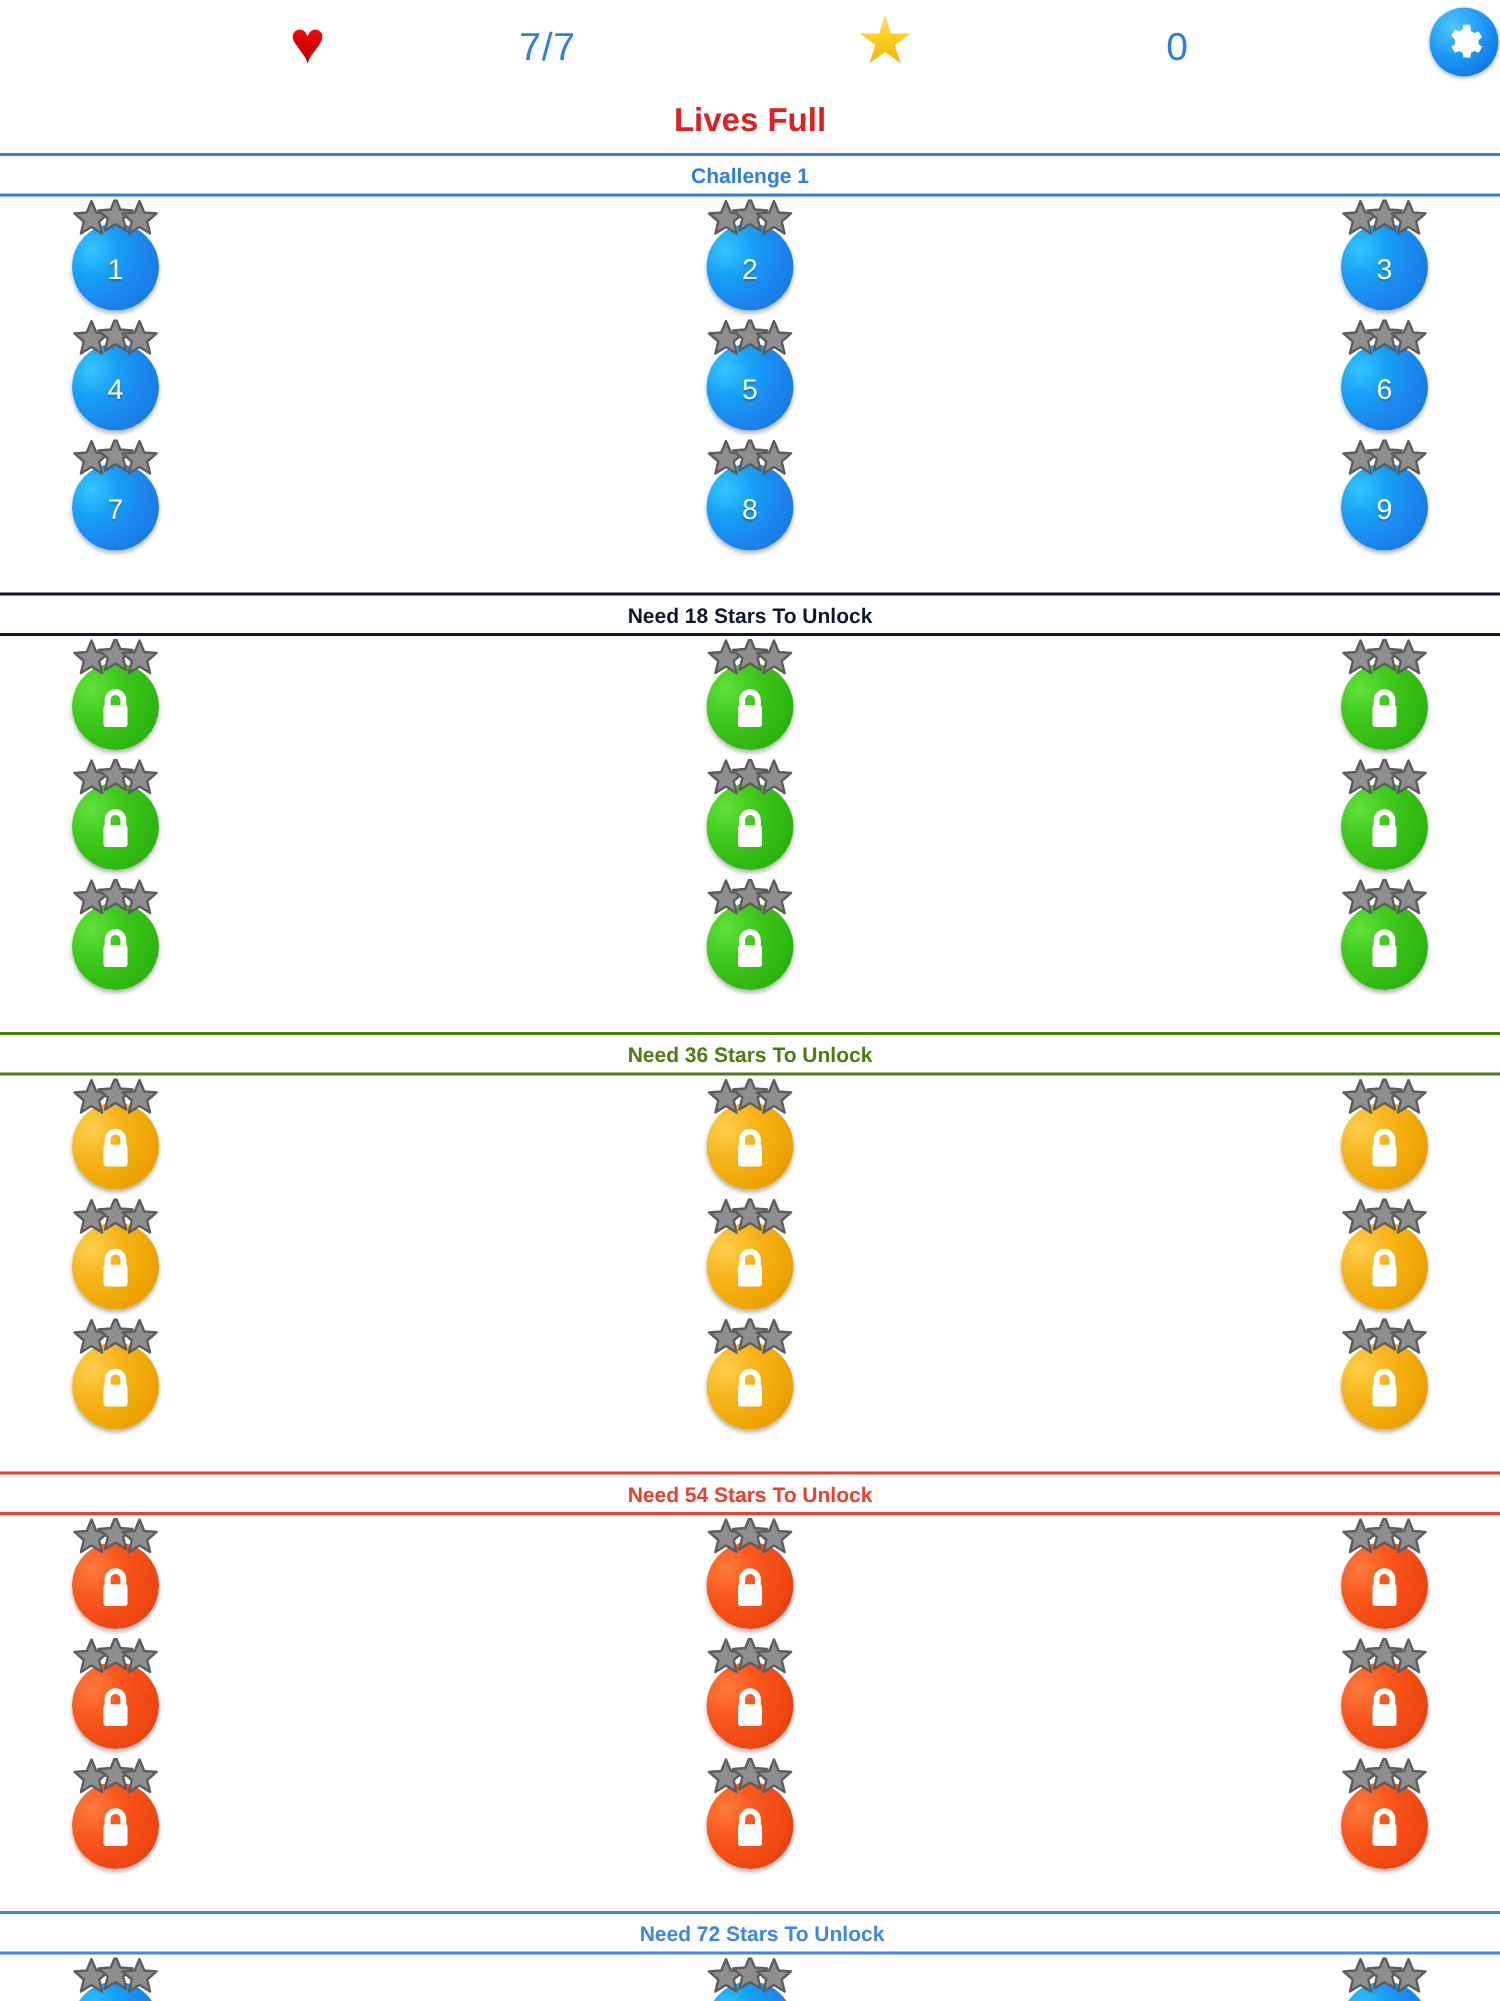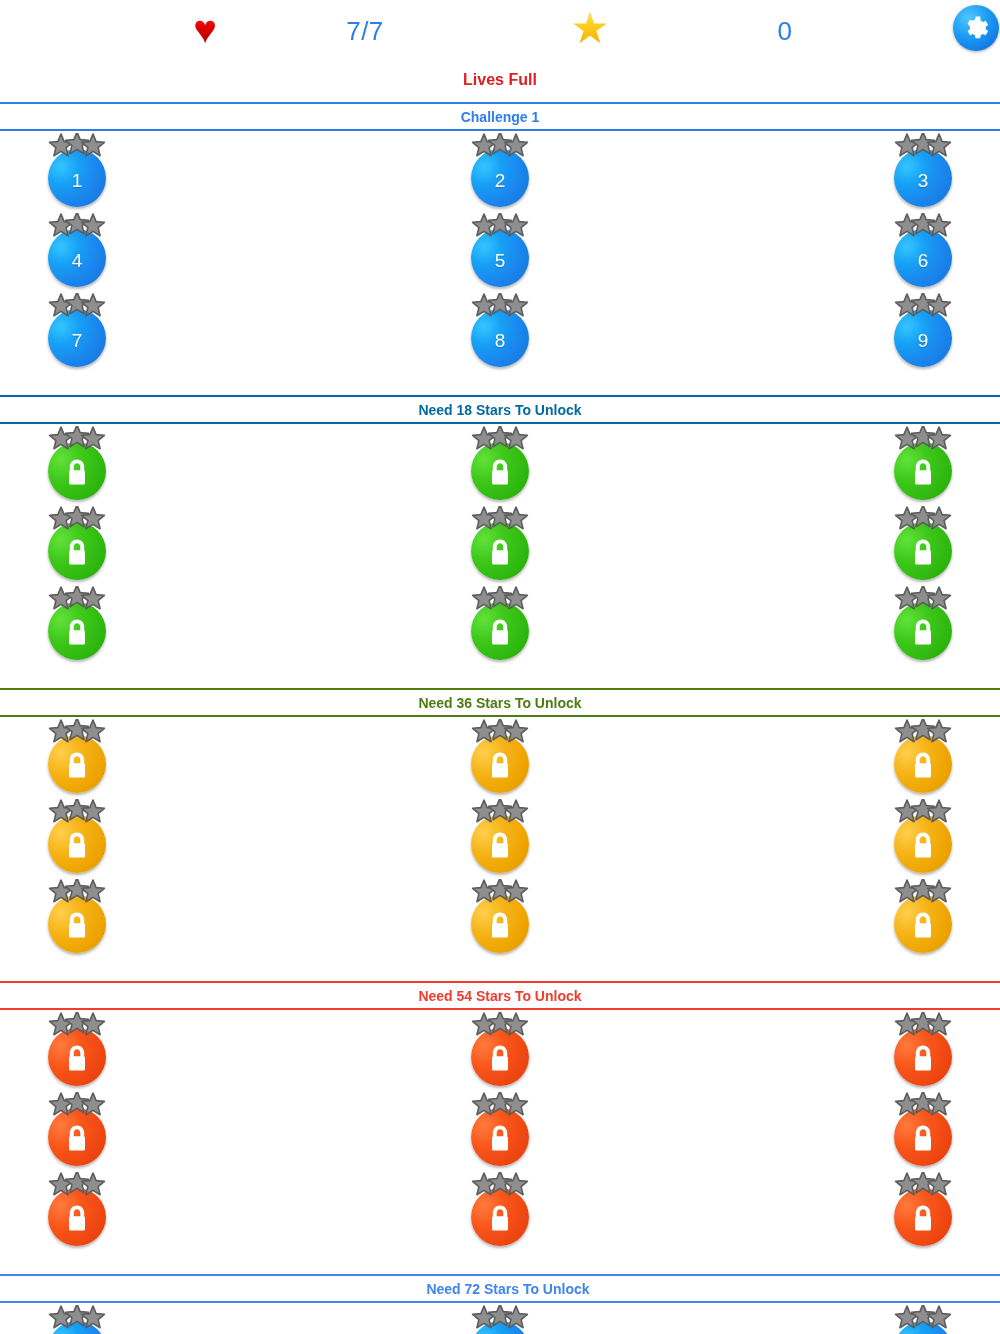--- a/index.html
+++ b/index.html
@@ -81,21 +81,21 @@
   
   .lives-full-row {
     width: 1000px;
     height: 36px;
     display: flex;
     align-items: center;
     justify-content: center;
   }
   .lives-full-text {
     color: #e02020;
-    font-size: 16px;
+    font-size: 22px;
     font-weight: 700;
   }
 
   
   .section-header {
     width: 1000px;
     height: 29px;
     display: flex;
     align-items: center;
     justify-content: center;
@@ -340,21 +340,21 @@
               <svg viewBox="0 0 62 26">
                 <polygon points="15.00,1.00 18.17,8.63 26.41,9.29 20.14,14.67 22.05,22.71 15.00,18.40 7.95,22.71 9.86,14.67 3.59,9.29 11.83,8.63" fill="#8e8e8e" stroke="#5d5d5d" stroke-width="1.6" stroke-linejoin="round"></polygon>
                 <polygon points="31.00,-1.00 34.17,6.63 42.41,7.29 36.14,12.67 38.05,20.71 31.00,16.40 23.95,20.71 25.86,12.67 19.59,7.29 27.83,6.63" fill="#8e8e8e" stroke="#5d5d5d" stroke-width="1.6" stroke-linejoin="round"></polygon>
                 <polygon points="47.00,1.00 50.17,8.63 58.41,9.29 52.14,14.67 54.05,22.71 47.00,18.40 39.95,22.71 41.86,14.67 35.59,9.29 43.83,8.63" fill="#8e8e8e" stroke="#5d5d5d" stroke-width="1.6" stroke-linejoin="round"></polygon>
               </svg>
             </div>
           </div>
         </div>
       </div>
       <div class="gap-small"></div>
-      <div class="section-header" style="color: #0369a1;">
+      <div class="section-header" style="color: #0f172a;">
         <span>Need 18 Stars To Unlock</span>
       </div>
       <div class="level-grid">
         <div class="level-row">
           <div class="level-cell c0">
             <div class="level-btn green">
               <span class="lock-icon">
                 <svg viewBox="0 0 26 30">
                   <path d="M13 2.5c-4.0 0-7.2 3.2-7.2 7.2v4.3h3.9V9.7c0-1.85 1.5-3.35 3.3-3.35s3.3 1.5 3.3 3.35v4.3h3.9V9.7c0-4.0-3.2-7.2-7.2-7.2z" fill="#ffffff"></path>
                   <rect x="5.0" y="13.2" width="16" height="14.4" rx="1.6" fill="#ffffff"></rect>

